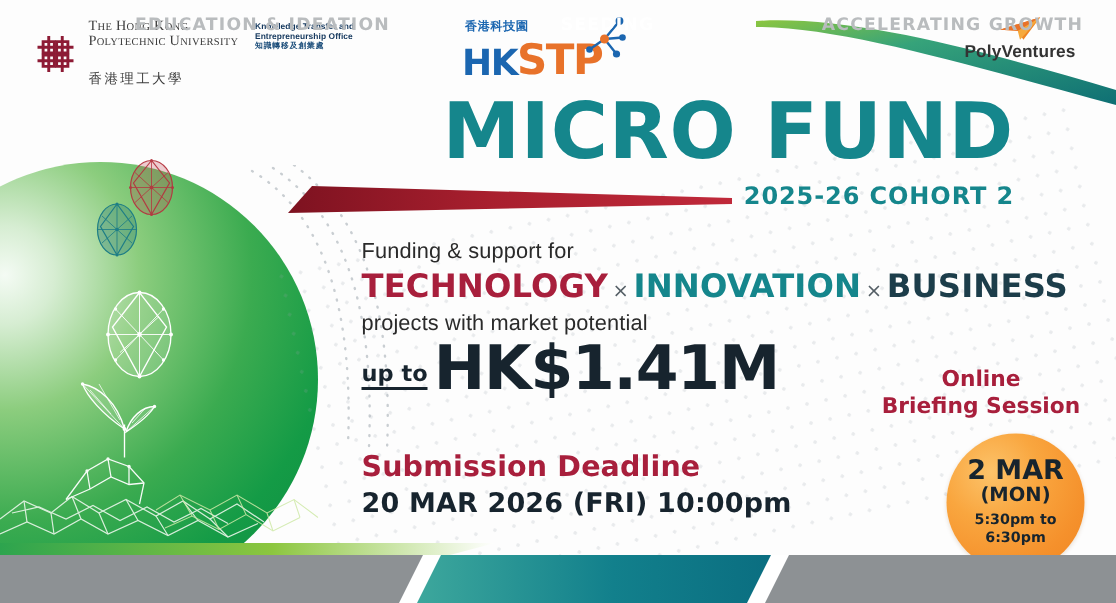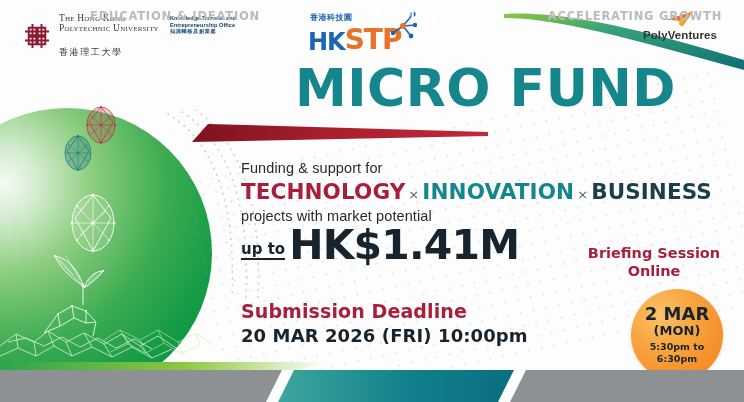--- a/index.html
+++ b/index.html
@@ -328,20 +328,21 @@
       </svg>
       <div class="pv-text">
         <span class="poly">Poly</span><span>Ventures</span>
       </div>
     </div>
 
   </div>
 
   <div class="title-block">
     <div class="main-title">MICRO FUND</div>
+    <div class="cohort">2025-26 COHORT 2</div>
   </div>
 
   <div class="copy-block">
     <div class="line-funding">Funding &amp; support for</div>
     <div class="line-tib">
       <span class="w-tech">TECHNOLOGY</span><span class="w-x">×</span><span class="w-inno">INNOVATION</span><span class="w-x">×</span><span class="w-biz">BUSINESS</span>
     </div>
     <div class="line-projects">projects with market potential</div>
   </div>
 
@@ -350,22 +351,22 @@
     <span class="amount">HK$1.41M</span>
   </div>
 
   <div class="deadline-block">
     <div class="deadline-title">Submission Deadline</div>
     <div class="deadline-date">20 MAR 2026 (FRI) 10:00pm</div>
   </div>
 
   <div class="briefing-block">
     <div class="briefing-title">
+      <div>Online</div>
       <div>Briefing Session</div>
-      <div>Online</div>
     </div>
     <div class="date-circle">
       <div class="dc-day">2 MAR</div>
       <div class="dc-dow">(MON)</div>
       <div class="dc-time">5:30pm to 6:30pm</div>
     </div>
   </div>
 
   <svg class="green-top-bar" viewBox="0 0 360 8" preserveAspectRatio="none">
     <defs>

